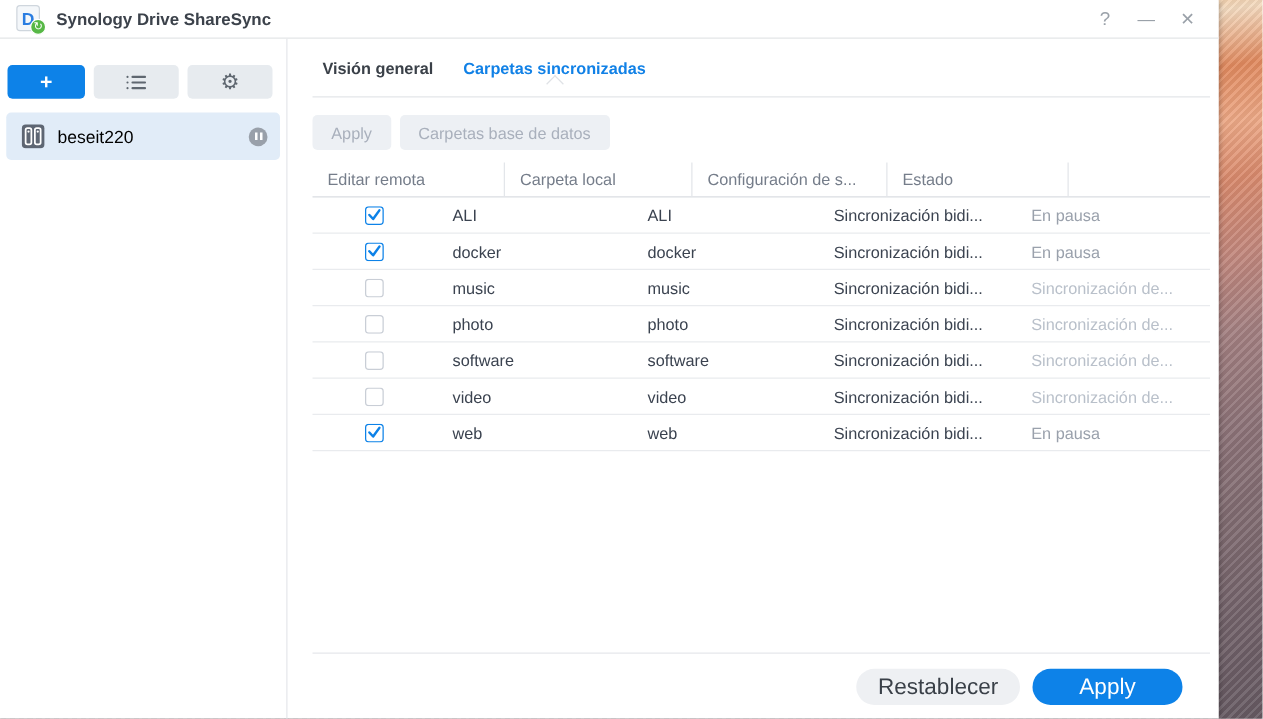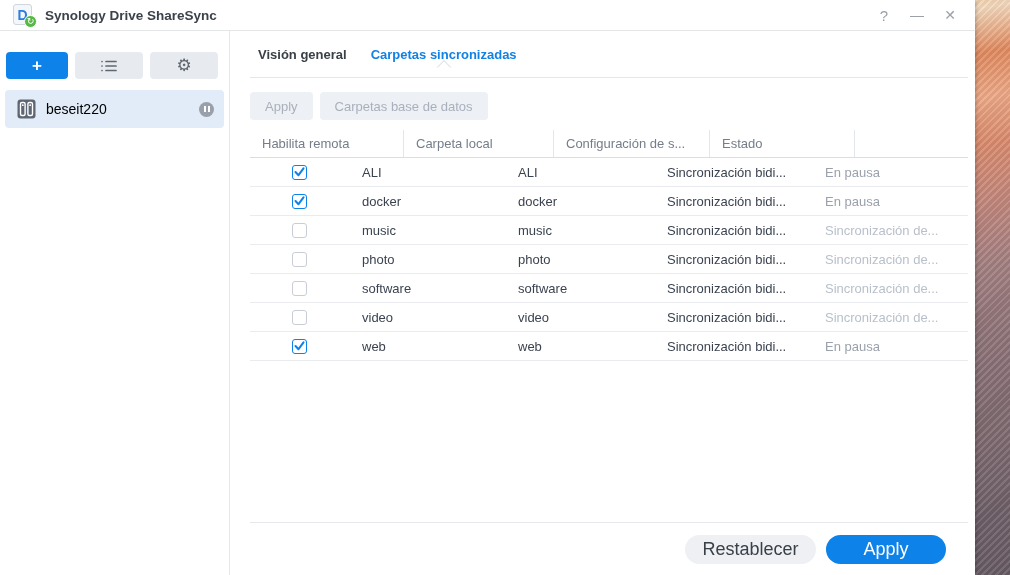--- a/index.html
+++ b/index.html
@@ -241,21 +241,21 @@
         </div>
       </div>
 
       <div class="toolbar">
         <div class="tb-btn">Apply</div>
         <div class="tb-btn">Carpetas base de datos</div>
       </div>
 
       <div class="table">
         <div class="thead">
-          <div class="th c2">Habilita remota</div>
+          <div class="th c2">Editar remota</div>
           <div class="th c3">Carpeta local</div>
           <div class="th c4">Configuración de s...</div>
           <div class="th c5">Estado</div>
           <div class="th c6"></div>
         </div>
         <div id="tbody">
   <div class="trow">
     <div class="td c1">
       <span class="cb checked">
         <svg width="11" height="10" viewBox="0 0 11 10">

